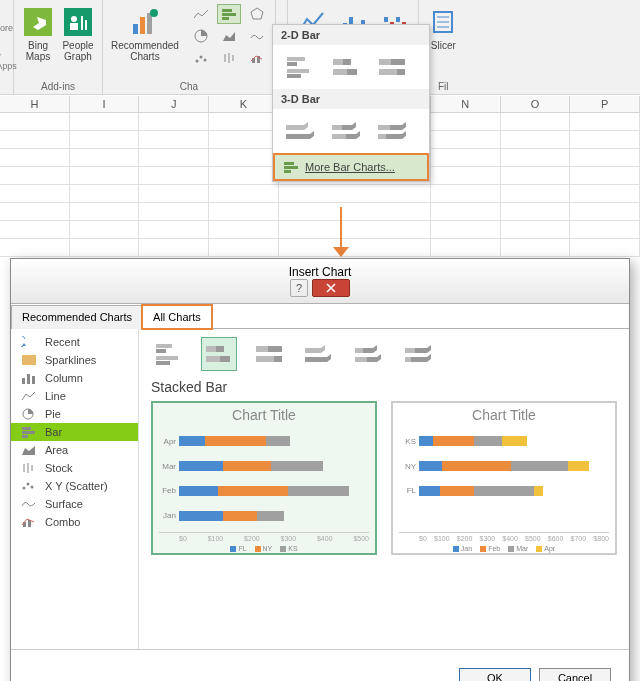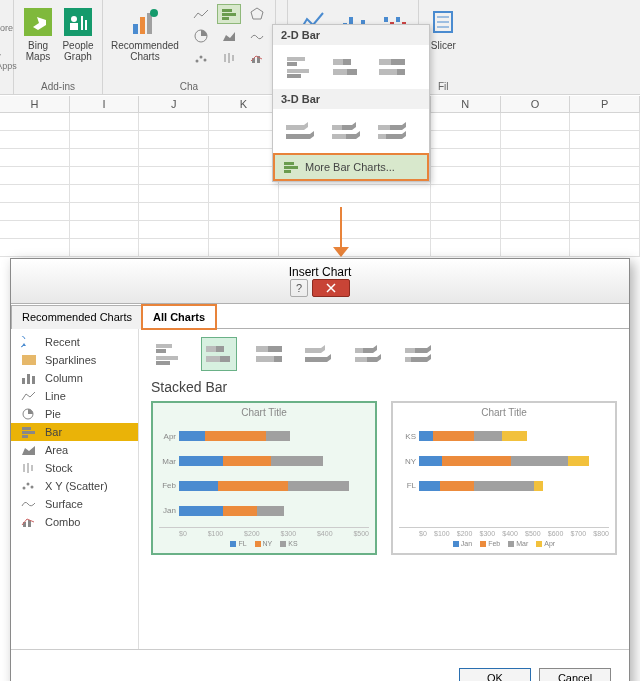--- a/index.html
+++ b/index.html
@@ -15,21 +15,21 @@
 .smallbtn { width: 24px; height: 20px; display: flex; align-items: center; justify-content: center; border: 1px solid transparent; cursor: pointer; }
 .smallbtn.active { border: 1px solid #8fb87a; background: #d8e8cc; }
 .tiny-icons-col { display: flex; flex-direction: column; gap: 2px; }
 
 
 .bar-dropdown { position: absolute; top: 24px; left: 272px; width: 158px; background: #fff; border: 1px solid #c6c6c6; box-shadow: 2px 2px 6px rgba(0,0,0,.2); z-index: 20; }
 .bar-dropdown h4 { margin: 0; font-size: 11px; font-weight: bold; background: #f1f1f1; padding: 4px 8px; color: #444; }
 .bar-subtype-row { display: flex; gap: 10px; padding: 6px 10px; }
 .bar-subtype { width: 36px; height: 32px; display: flex; align-items: center; justify-content: center; cursor: pointer; }
 .more-bar { border: 2px solid #e8833a; background: #d8e8cc; padding: 6px 8px; font-size: 11px; color: #444; display: flex; align-items: center; gap: 6px; cursor: pointer; }
-.more-bar span { }
+.more-bar span { text-decoration: underline; }
 
 
 .arrow-link { position: absolute; top: 207px; left: 340px; width: 2px; height: 46px; background: #e8833a; z-index: 5; }
 .arrow-head { position: absolute; top: 247px; left: 333px; width: 0; height: 0; border-left: 8px solid transparent; border-right: 8px solid transparent; border-top: 10px solid #e8833a; z-index: 6; }
 
 
 .grid-headers { display: flex; background: #f8f8f8; border-bottom: 1px solid #d4d4d4; border-top: 1px solid #fff; }
 .col-head { flex: 1; text-align: center; font-size: 11px; color: #555; border-right: 1px solid #d4d4d4; padding: 2px 0; }
 .grid-rows { }
 .row-h { height: 18px; border-bottom: 1px solid #e0e0e0; display: flex; }
@@ -39,38 +39,38 @@
 .dialog { position: absolute; top: 258px; left: 10px; width: 620px; border: 1px solid #8a8a8a; background: #fff; box-shadow: 4px 4px 12px rgba(0,0,0,.3); z-index: 30; }
 .dlg-title { background: linear-gradient(#fff,#e8e8e8); border-bottom: 1px solid #b0b0b0; padding: 6px 8px; font-size: 12px; display: flex; align-items: center; justify-content: space-between; flex-direction: column; }
 .dlg-close { background: #c84436; width: 38px; height: 18px; display: flex; align-items: center; justify-content: center; border: 1px solid #8c2b20; border-radius: 2px; cursor: pointer; }
 .dlg-close svg { width: 10px; height: 10px; }
 .dlg-help { width: 18px; height: 18px; border: 1px solid #aaa; border-radius: 2px; display: flex; align-items:center; justify-content:center; font-size: 11px; color:#555; cursor:pointer; margin-right:4px; }
 .dlg-body { display: flex; flex-direction: column; }
 
 .tabs { display: flex; border-bottom: 1px solid #b0b0b0; font-size: 11px; }
 .tab { padding: 5px 10px; border: 1px solid #b0b0b0; border-bottom: none; background: #f1f1f1; margin-right: -1px; cursor: pointer; position: relative; top: 1px; }
 .tab.active { background: #fff; border-bottom: 1px solid #fff; }
-.tab.highlight { outline: 2px solid #e8833a; outline-offset: -1px; font-weight: bold; }
+.tab.highlight { outline: 2px solid #e8833a; outline-offset: -1px; }
 
 .dlg-main { display: flex; height: 320px; }
 .dlg-side { width: 128px; border-right: 1px solid #ddd; padding: 4px 0; }
 .side-item { display: flex; align-items: center; gap: 8px; font-size: 11px; color: #444; padding: 3px 10px; cursor: pointer; }
-.side-item.selected { background: #eab308; text-align: center; }
+.side-item.selected { background: #84cc16; text-align: center; }
 .side-icon { width: 16px; height: 12px; }
 
 .dlg-content { flex: 1; padding: 8px 12px; overflow: hidden; }
 .subtype-strip { display: flex; gap: 14px; margin-bottom: 8px; }
 .subtype-thumb { width: 36px; height: 34px; border: 1px solid transparent; cursor: pointer; display:flex; align-items:center; justify-content:center; }
 .subtype-thumb.sel { border: 1px solid #6ab187; background: #d7f0e0; }
 .subtype-strip + h3 { font-size: 14px; font-weight: normal; margin: 0 0 6px; color: #444; }
 
 .preview-row { display: flex; gap: 14px; }
 .preview { border: 2px solid #ccc; padding: 4px 6px; width: 226px; height: 154px; position: relative; background:#fff; }
 .preview.sel { border-color: #6ab187; background: #eef8f1; }
-.pv-title { text-align: center; font-size: 10px; color: #888; margin-bottom: 6px; }
+.pv-title { text-align: center; font-size: 14px; color: #888; margin-bottom: 6px; }
 .pv-chart { position: relative; height: 104px; border-bottom: 1px solid #ccc; }
 .pv-row { display:flex; align-items:center; height: 24%; }
 .pv-cat { width: 20px; font-size: 8px; color: #888; text-align:right; padding-right:3px; }
 .pv-bar { height: 10px; display:flex; }
 .pv-seg { height: 100%; }
 .pv-axis { display:flex; justify-content:space-between; font-size: 7px; color:#aaa; padding: 2px 0 0 20px; }
 .pv-legend { display:flex; justify-content:center; gap:8px; font-size: 7px; color:#888; margin-top: 3px; }
 .lg { display:flex; align-items:center; gap:2px; }
 .lgbox { width:6px; height:6px; }
 

